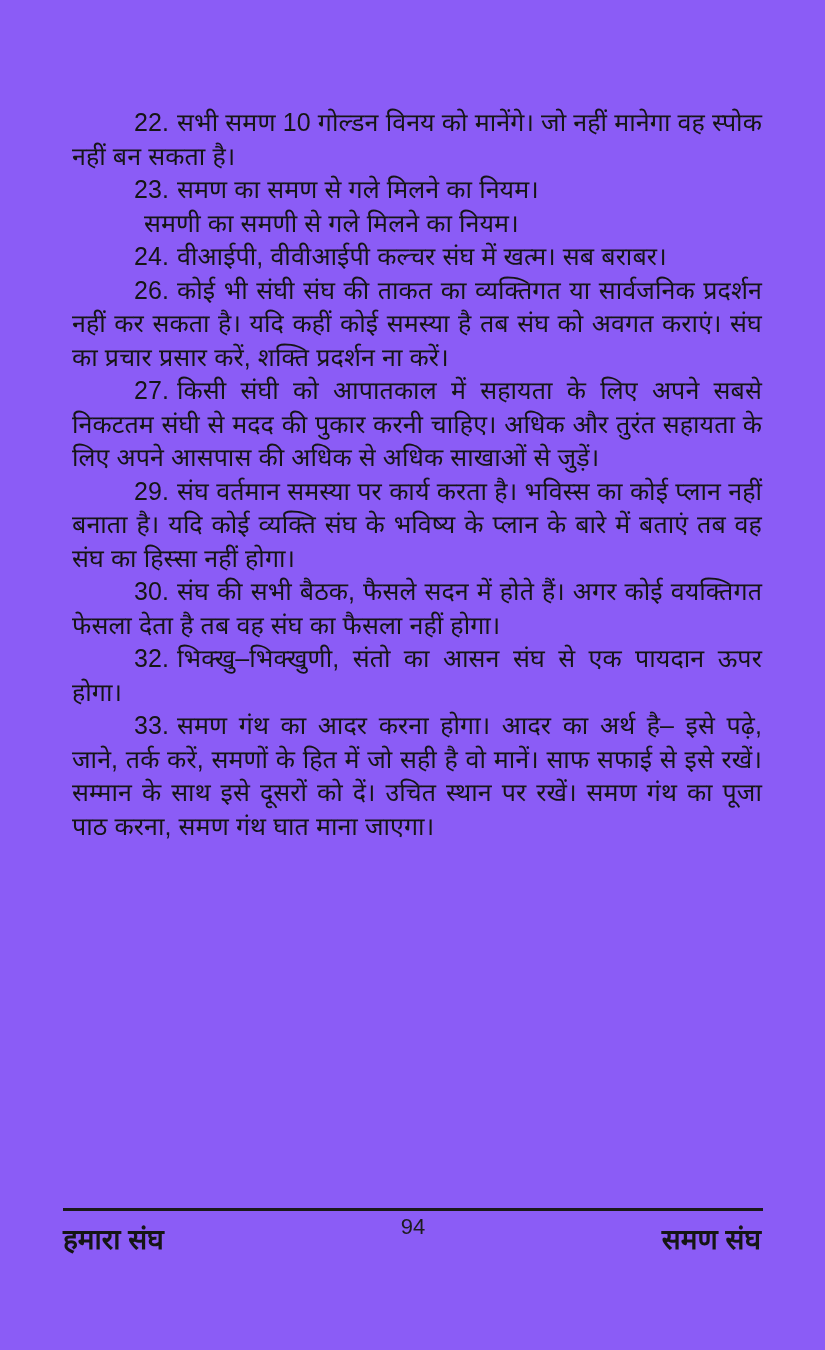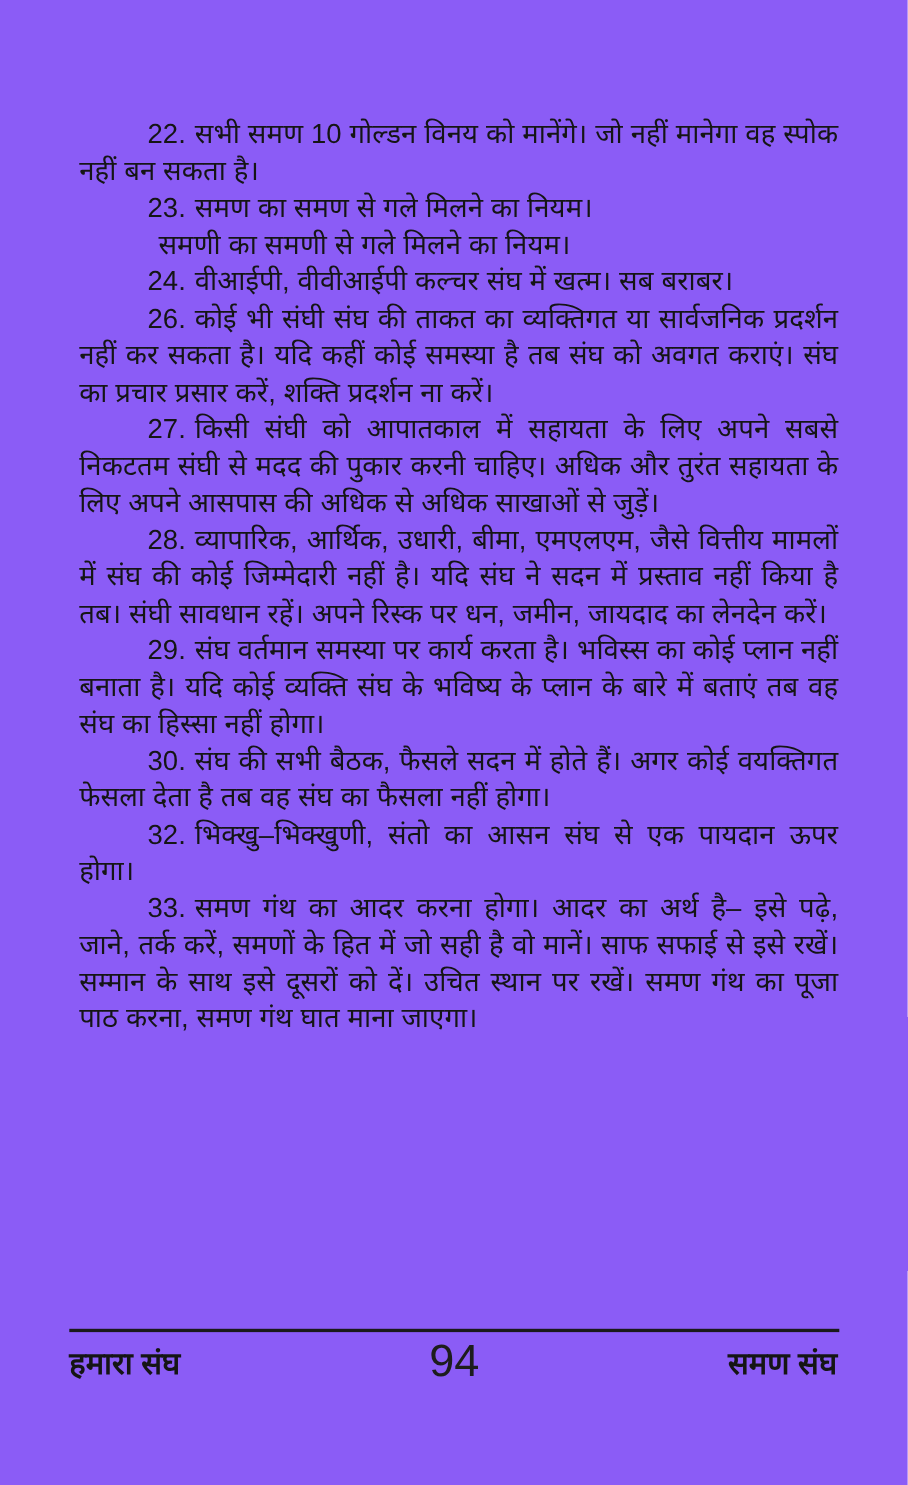--- a/index.html
+++ b/index.html
@@ -66,21 +66,21 @@
     right: 2px;
     top: 8px;
     font-size: 28px;
     font-weight: 700;
   }
   .footer-page-number {
     position: absolute;
     left: 50%;
     transform: translateX(-50%);
     top: 3px;
-    font-size: 41px;
+    font-size: 22px;
     font-weight: 400;
     color: #1d1d1d;
   }
 </style>
 </head>
 <body>
 
 <div class="page">
 
   <div class="content">
@@ -89,21 +89,20 @@
 
     <p class="item"><span class="num">23.</span><span>समण का समण से गले मिलने का नियम।</span><span class="sub-line">समणी का समणी से गले मिलने का नियम।</span></p>
 
     <p class="item"><span class="num">24.</span><span>वीआईपी, वीवीआईपी कल्चर संघ में खत्म। सब बराबर।</span></p>
 
 
     <p class="item"><span class="num">26.</span><span>कोई भी संघी संघ की ताकत का व्यक्तिगत या सार्वजनिक प्रदर्शन नहीं कर सकता है। यदि कहीं कोई समस्या है तब संघ को अवगत कराएं। संघ का प्रचार प्रसार करें, शक्ति प्रदर्शन ना करें।</span></p>
 
     <p class="item"><span class="num">27.</span><span>किसी संघी को आपातकाल में सहायता के लिए अपने सबसे निकटतम संघी से मदद की पुकार करनी चाहिए। अधिक और तुरंत सहायता के लिए अपने आसपास की अधिक से अधिक साखाओं से जुड़ें।</span></p>
 
-    <p class="item"><span class="num">28.</span><span>व्यापारिक, आर्थिक, उधारी, बीमा, एमएलएम, जैसे वित्तीय मामलों में संघ की कोई जिम्मेदारी नहीं है। यदि संघ ने सदन में प्रस्ताव नहीं किया है तब। संघी सावधान रहें। अपने रिस्क पर धन, जमीन, जायदाद का लेनदेन करें।</span></p>
 
     <p class="item"><span class="num">29.</span><span>संघ वर्तमान समस्या पर कार्य करता है। भविस्स का कोई प्लान नहीं बनाता है। यदि कोई व्यक्ति संघ के भविष्य के प्लान के बारे में बताएं तब वह संघ का हिस्सा नहीं होगा।</span></p>
 
     <p class="item"><span class="num">30.</span><span>संघ की सभी बैठक, फैसले सदन में होते हैं। अगर कोई वयक्तिगत फेसला देता है तब वह संघ का फैसला नहीं होगा।</span></p>
 
 
     <p class="item"><span class="num">32.</span><span>भिक्खु–भिक्खुणी, संतो का आसन संघ से एक पायदान ऊपर होगा।</span></p>
 
     <p class="item"><span class="num">33.</span><span>समण गंथ का आदर करना होगा। आदर का अर्थ है– इसे पढ़े, जाने, तर्क करें, समणों के हित में जो सही है वो मानें। साफ सफाई से इसे रखें। सम्मान के साथ इसे दूसरों को दें। उचित स्थान पर रखें। समण गंथ का पूजा पाठ करना, समण गंथ घात माना जाएगा।</span></p>
 

